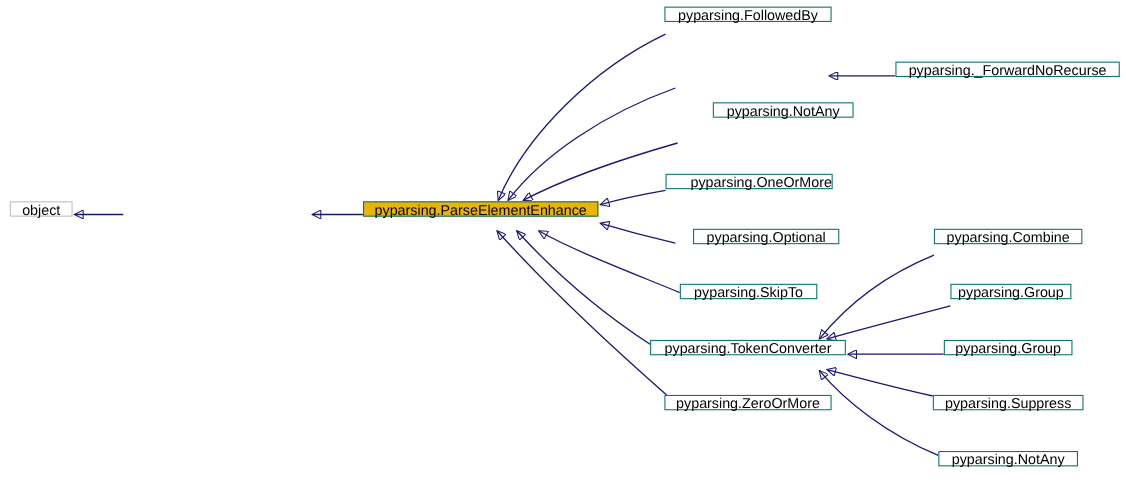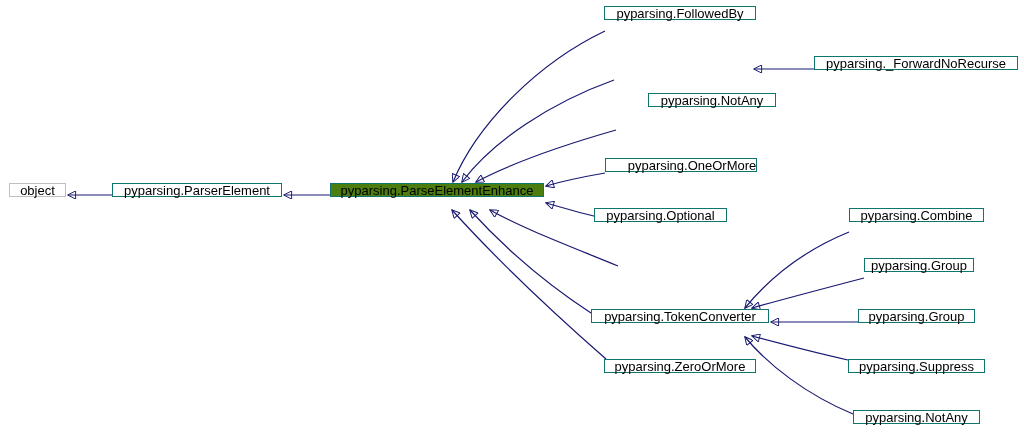--- a/index.html
+++ b/index.html
@@ -24,21 +24,21 @@
     border: 1px solid #0f766e;
     background: #ffffff;
     color: #000000;
     font-size: 13px;
     display: flex;
     align-items: center;
     justify-content: center;
     white-space: nowrap;
     line-height: 1;
   }
-  .node.selected { background: #4d7c0f; }
+  .node.selected { background: #eab308; }
   .node.external { border-color: #bfbfbf; }
 </style>
 </head>
 <body>
 
 <div class="canvas">
 
   <svg class="edges" viewBox="0 0 1024 443" xmlns="http://www.w3.org/2000/svg">
     <defs>
       <marker id="arrow" viewBox="0 0 10 10" refX="9.5" refY="5" markerWidth="10" markerHeight="8" markerUnits="userSpaceOnUse" orient="auto">
@@ -58,35 +58,35 @@
     <path d="M814,69 L754,69" marker-end="url(#arrow)"></path>
     <path d="M849,232 C800,252 767,281 745,308" marker-end="url(#arrow)"></path>
     <path d="M864,278 C822,289 784,299 752,308" marker-end="url(#arrow)"></path>
     <path d="M858,322 L771,322" marker-end="url(#arrow)"></path>
     <path d="M848,360 C812,352 782,344 752,336" marker-end="url(#arrow)"></path>
     <path d="M853,414 C807,395 768,365 745,337" marker-end="url(#arrow)"></path>
   </svg>
 
   <div class="node external" style="left:9px; top:183px; width:57px;">object</div>
 
-  <div class="node" style="left:112px; top:183px; width:170px;">pyparsing.ParserElement</div>
 
   <div class="node selected" style="left:330px; top:183px; width:214px;">pyparsing.ParseElementEnhance</div>
 
   <div class="node" style="left:604px; top:6px; width:152px;">pyparsing.FollowedBy</div>
 
 
   <div class="node" style="left:814px; top:56px; width:204px;">pyparsing._ForwardNoRecurse</div>
 
   <div class="node" style="left:616px; top:93px; width:128px;margin-left:32px;">pyparsing.NotAny</div>
 
   <div class="node" style="left:605px; top:158px; width:152px;padding-left:22px;">pyparsing.OneOrMore</div>
 
-  <div class="node" style="left:594px; top:208px; width:133px;">pyparsing.Optional</div>
+  <div class="node" style="left:630px; top:208px; width:133px;">pyparsing.Optional</div>
 
+  <div class="node" style="left:618px; top:258px; width:125px;">pyparsing.SkipTo</div>
 
   <div class="node" style="left:591px; top:309px; width:178px;">pyparsing.TokenConverter</div>
 
   <div class="node" style="left:604px; top:359px; width:152px;">pyparsing.ZeroOrMore</div>
 
   <div class="node" style="left:849px; top:208px; width:135px;">pyparsing.Combine</div>
 
   <div class="node" style="left:864px; top:258px; width:110px;">pyparsing.Group</div>
 
   <div class="node" style="left:858px; top:309px; width:117px;">pyparsing.Group</div>

